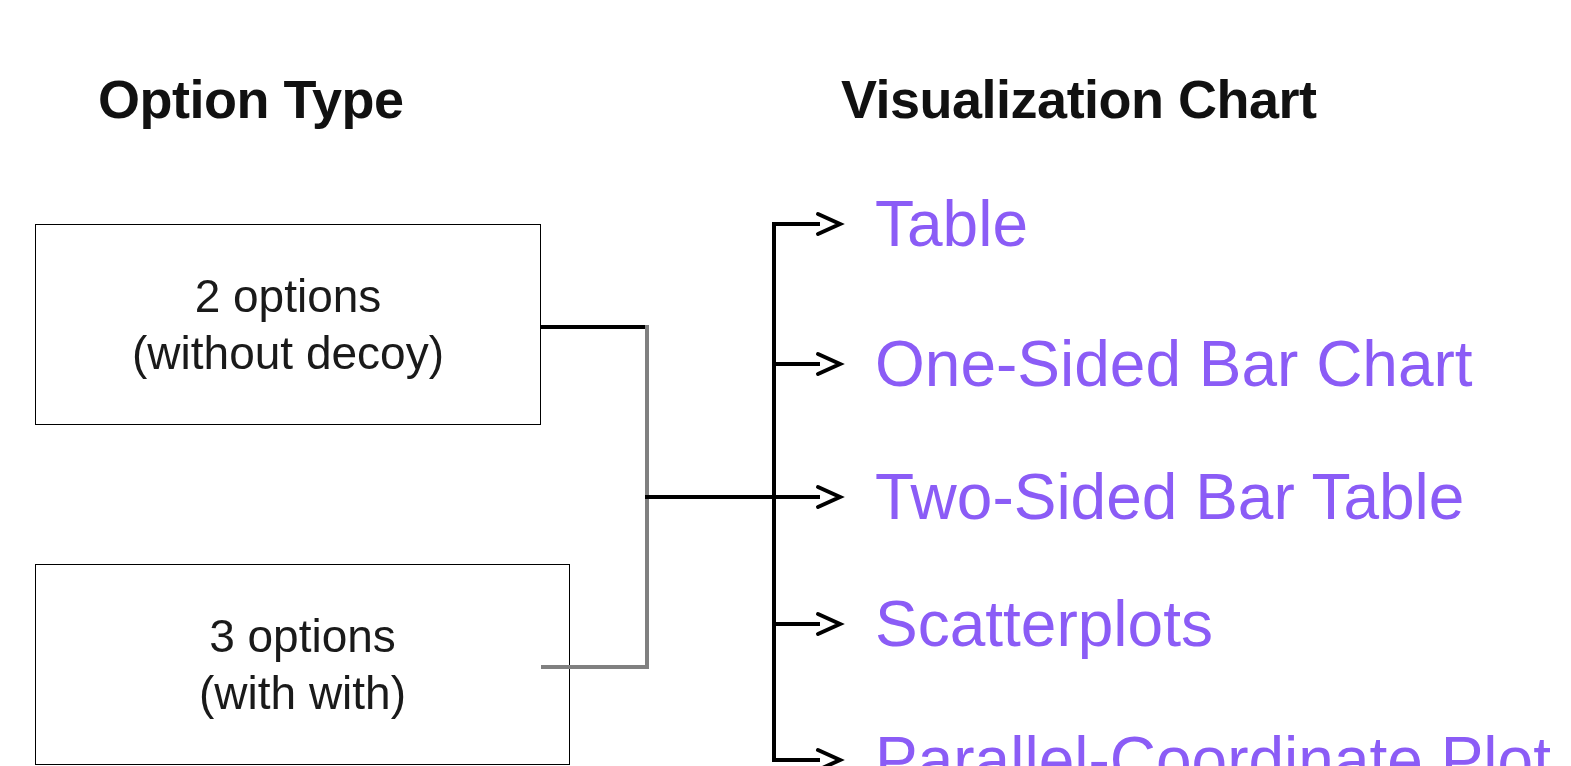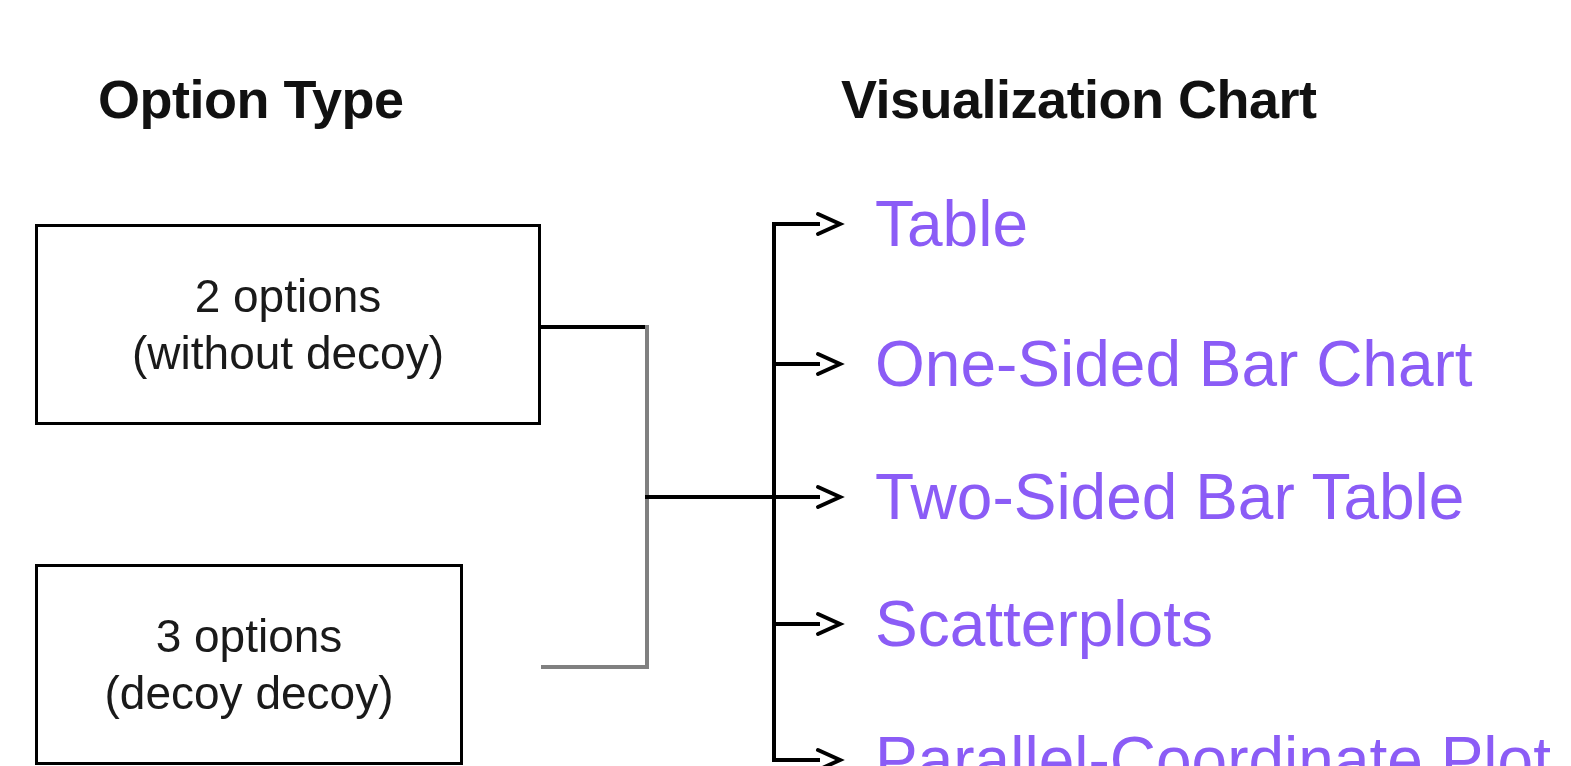--- a/index.html
+++ b/index.html
@@ -30,36 +30,36 @@
     white-space: nowrap;
     color: #111111;
   }
   #header-option-type  { left: 98px;  top: 26px; }
   #header-viz-type     { left: 841px; top: 26px; }
 
   
   .option-box {
     position: absolute;
     box-sizing: border-box;
-    border: 3px solid #000000;
+    border: 1px solid #000000;
     background: #ffffff;
     display: flex;
     flex-direction: column;
     align-items: center;
     justify-content: center;
     text-align: center;
   }
   .option-box .line {
     font-size: 46px;
     line-height: 1.22;
     white-space: nowrap;
     color: #1a1a1a;
   }
   #option-box-2 { left: 35px; top: 178px; width: 506px; height: 201px; }
-  #option-box-3 { left: 35px; top: 518px; width: 428px; height: 201px; }
+  #option-box-3 { left: 35px; top: 518px; width: 535px; height: 201px; }
 
   
   .hline {
     position: absolute;
     height: 4px;
     background: #000000;
   }
   .hline.grey { background: #808080; }
   .vline {
     position: absolute;
@@ -123,21 +123,21 @@
 
   <div class="col-header" id="header-viz-type">Visualization Chart</div>
 
   <div class="option-box" id="option-box-2">
     <div class="line">2 options</div>
     <div class="line">(without decoy)</div>
   </div>
 
   <div class="option-box" id="option-box-3">
     <div class="line">3 options</div>
-    <div class="line">(decoy decoy)</div>
+    <div class="line">(with with)</div>
   </div>
 
   <div class="hline" id="stub-box2"></div>
   <div class="hline grey" id="stub-box3"></div>
   <div class="vline grey" id="bracket-vertical"></div>
   <div class="hline" id="bracket-to-trunk"></div>
 
   <div class="vline" id="arrow-trunk"></div>
 
   <div class="arrow-row" style="top:148px;">

